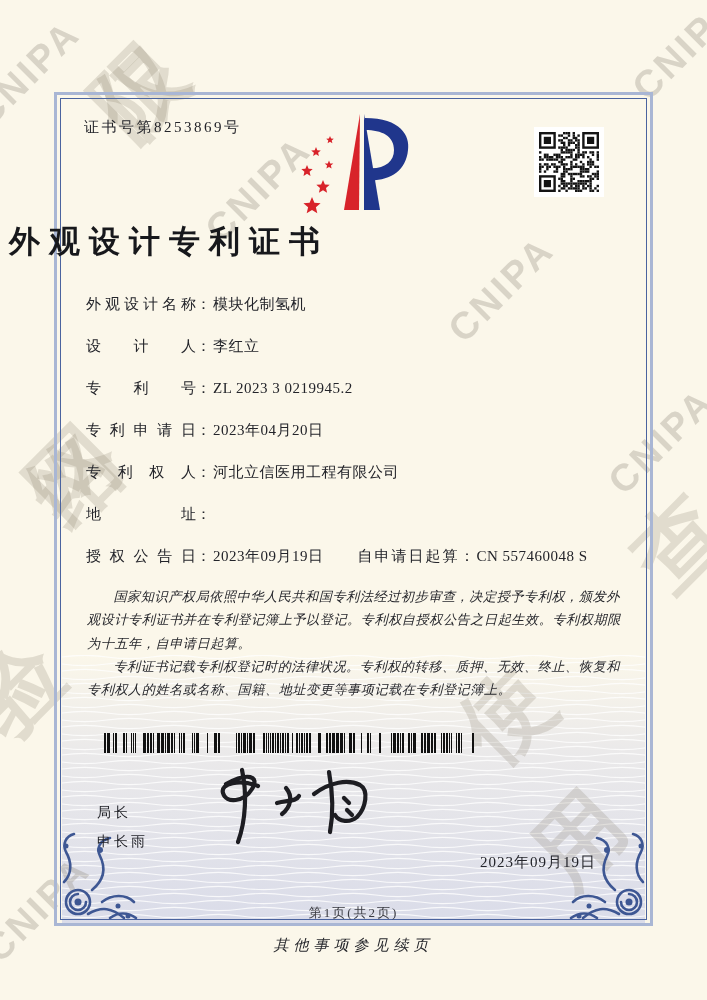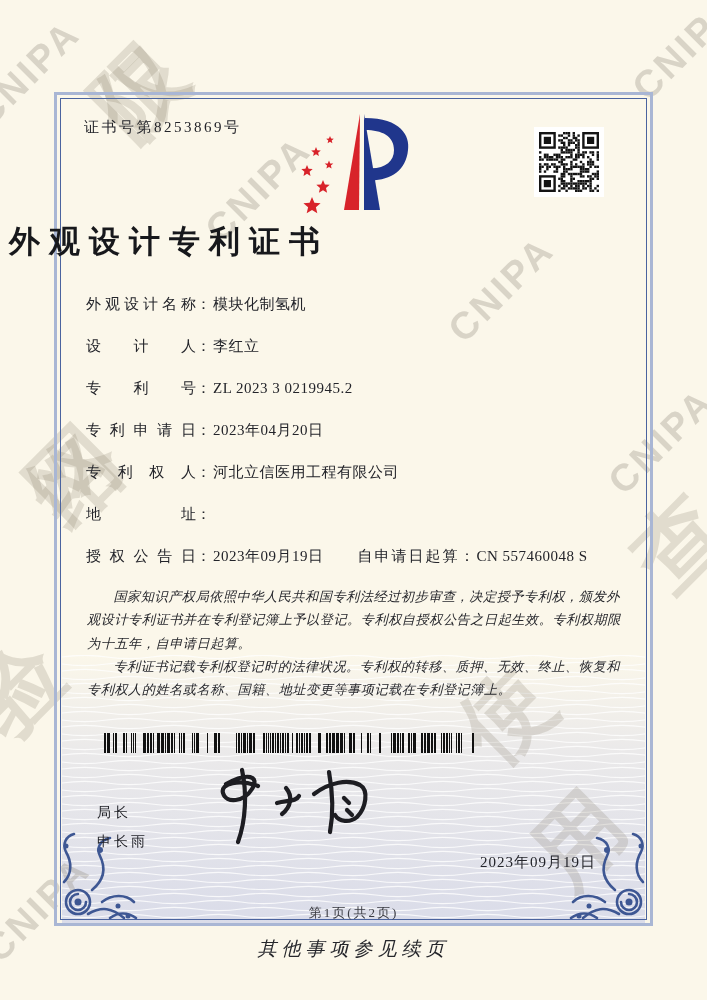--- a/index.html
+++ b/index.html
@@ -44,21 +44,21 @@
       font-size:13.2px;line-height:23.3px;font-style:italic;color:#26272c;}
   .paras p{margin:0;text-indent:2em;letter-spacing:.5px;}
   .barcode{position:absolute;left:104px;top:733px;width:374px;height:20px;}
   .barcode svg{width:100%;height:100%;display:block;}
   .signer{position:absolute;left:97px;top:798px;font-size:14px;letter-spacing:3px;line-height:29px;}
   .signature{position:absolute;left:198px;top:762px;width:180px;height:88px;}
   .issue-date{position:absolute;left:480px;top:853px;font-size:15px;letter-spacing:1px;}
   .page-info{position:absolute;left:0;right:0;top:904px;text-align:center;
       font-size:13px;letter-spacing:2px;color:#3a3b42;}
   .footer-note{position:absolute;left:0;right:0;top:936px;text-align:center;
-      font-size:19px;font-style:italic;letter-spacing:5px;color:#26272c;}
+      font-size:15px;font-style:italic;letter-spacing:5px;color:#26272c;}
   .ornament{position:absolute;bottom:76px;width:90px;height:96px;z-index:2;pointer-events:none;}
   .ornament svg{width:100%;height:100%;display:block;}
   .orn-left{left:58px;}
   .orn-right{right:58px;transform:scaleX(-1);}
 </style>
 </head>
 <body>
 
 <div class="page">
 

